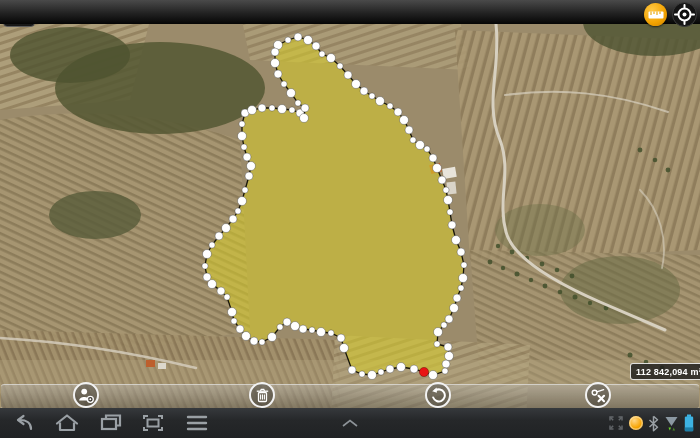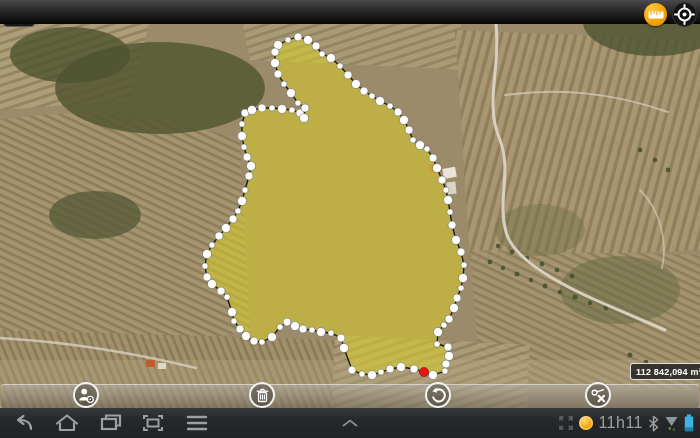--- a/index.html
+++ b/index.html
@@ -369,21 +369,20 @@
             <path d="M10.5,2 L14,2 L14,5.5"></path>
           <path d="M14,10.5 L14,14 L10.5,14"></path>
             <path d="M5.5,14 L2,14 L2,10.5"></path>
           <line x1="2.5" y1="2.5" x2="5.2" y2="5.2"></line>
             <line x1="13.5" y1="2.5" x2="10.8" y2="5.2"></line>
           <line x1="13.5" y1="13.5" x2="10.8" y2="10.8"></line>
             <line x1="2.5" y1="13.5" x2="5.2" y2="10.8"></line>
         </g>
       </svg>
       <div class="app-notif"></div>
-      <span class="clock">11h11</span>
       <svg width="11" height="17" viewBox="0 0 11 17">
         <path d="M5.5,1.2 L5.5,15.8 L9.5,12.2 L1.5,5 M5.5,1.2 L9.5,4.8 L1.5,12" fill="none" stroke="#9aa0a5" stroke-width="1.5" stroke-linejoin="round"></path>
       </svg>
       <svg width="15" height="17" viewBox="0 0 15 17">
         <path d="M1.5,2 L13.5,2 L7.5,11 Z" fill="#8b98a2"></path>
         <polygon points="4.5,12.5 7,12.5 5.75,15.5" fill="#6cd42c"></polygon>
         <polygon points="8.5,15.5 11,15.5 9.75,12.5" fill="#6cd42c" opacity=".55"></polygon>
       </svg>
       <svg width="10" height="18" viewBox="0 0 10 18">
         <rect x="3" y="0.5" width="4" height="2.4" fill="#3db3e3"></rect>

